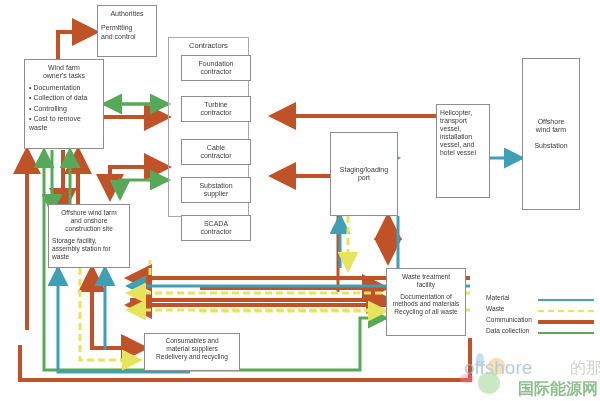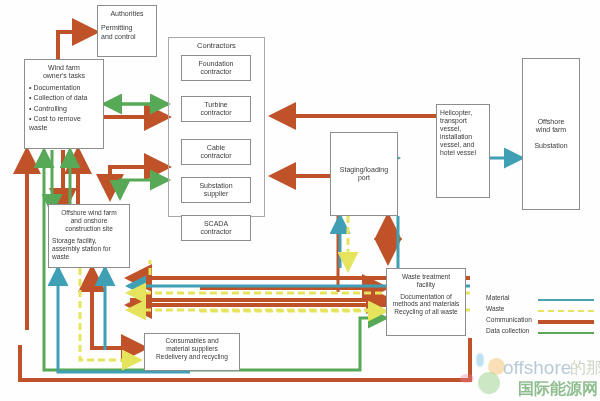--- a/index.html
+++ b/index.html
@@ -118,21 +118,21 @@
   <div class="node" style="left:24px;top:59px;width:80px;height:90px;padding:4px 4px;font-size:7px;">
     <div class="ttl" style="white-space:pre-line;">Wind farm
 owner's tasks</div>
     <div class="bul" style="white-space:pre-line;margin-top:3px;">• Documentation</div>
     <div class="bul" style="white-space:pre-line;margin-top:2px;">• Collection of data</div>
     <div class="bul" style="white-space:pre-line;margin-top:2px;">• Controlling</div>
     <div class="bul" style="white-space:pre-line;margin-top:2px;">• Cost to remove
 waste</div>
   </div>
 
-  <div class="grp" style="left:168px;top:37px;width:97px;height:180px;">
+  <div class="grp" style="left:168px;top:37px;width:81px;height:180px;">
     <div class="glabel" style="font-size:7.5px;">Contractors</div>
   </div>
   <div class="node" style="left:181px;top:55px;width:70px;height:26px;justify-content:center;font-size:7px;">
     <div class="ttl" style="white-space:pre-line;">Foundation
 contractor</div>
   </div>
   <div class="node" style="left:181px;top:96px;width:70px;height:26px;justify-content:center;font-size:7px;">
     <div class="ttl" style="white-space:pre-line;">Turbine
 contractor</div>
   </div>
@@ -210,18 +210,18 @@
       <span class="lab">Data collection</span>
       <span class="swatch" style="left:52px;width:56px;border-top:2px solid #5ba85b;"></span>
     </div>
   </div>
 
   <div class="wm" style="left:408px;top:352px;width:190px;height:46px;">
     <span class="blob" style="left:80px;top:6px;width:17px;height:17px;background:#f3b049;opacity:.55;"></span>
     <span class="blob" style="left:68px;top:1px;width:8px;height:14px;background:#5fb8e8;opacity:.55;border-radius:50% 50% 50% 50%;"></span>
     <span class="blob" style="left:70px;top:20px;width:22px;height:22px;background:#63b84a;opacity:.45;"></span>
     <span class="blob" style="left:52px;top:22px;width:14px;height:9px;background:#ef7fa0;opacity:.5;"></span>
-    <span class="wmA" style="left:56px;top:5px;font-size:19px;margin-left:39px;">offshore</span>
+    <span class="wmA" style="left:56px;top:5px;font-size:19px;">offshore</span>
     <span class="wmB" style="left:118px;top:6px;font-size:16px;padding-left:44px;">的那些事</span>
     <span class="wmC" style="left:110px;top:27px;font-size:16px;opacity:.8;">国际能源网</span>
   </div>
 
 </div>
 
 </body></html>

